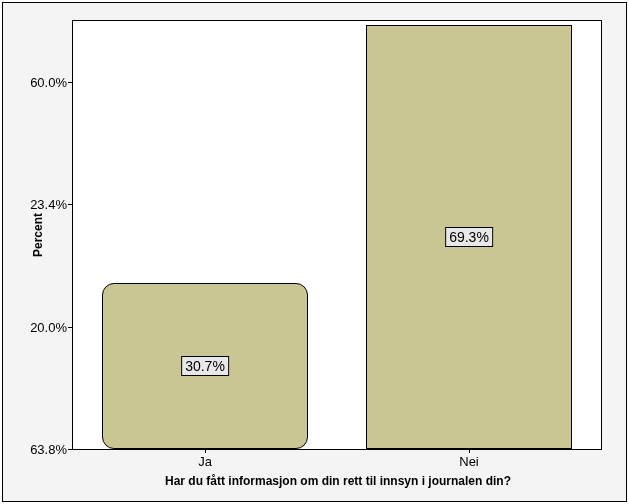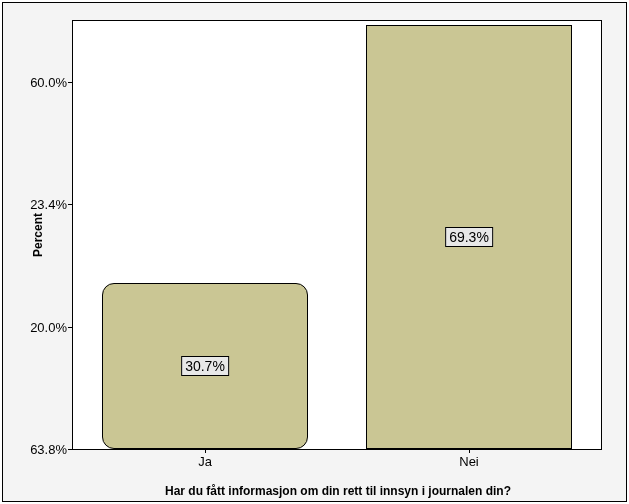--- a/index.html
+++ b/index.html
@@ -89,21 +89,21 @@
     transform: translateY(-50%) rotate(-90deg);
     transform-origin: center;
     font-size: 12px;
     font-weight: bold;
     white-space: nowrap;
   }
   .x-axis-title {
     position: absolute;
     left: 73px;
     width: 530px;
-    top: 484px;
+    top: 474px;
     text-align: center;
     font-size: 12px;
     font-weight: bold;
   }
 </style>
 </head>
 <body>
 
 <div class="chart-wrap">
   <div class="outer-frame"></div>

